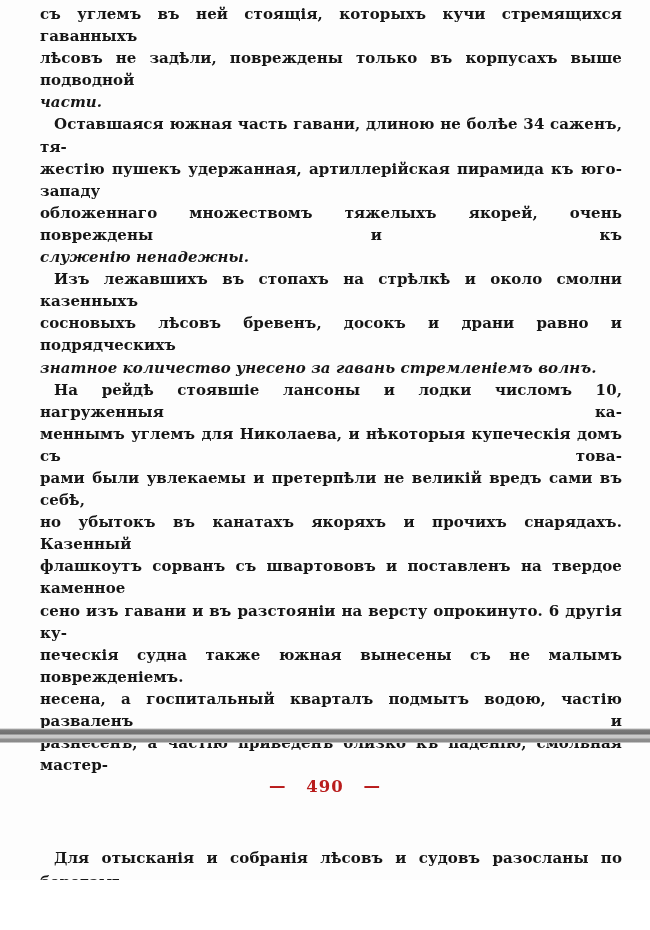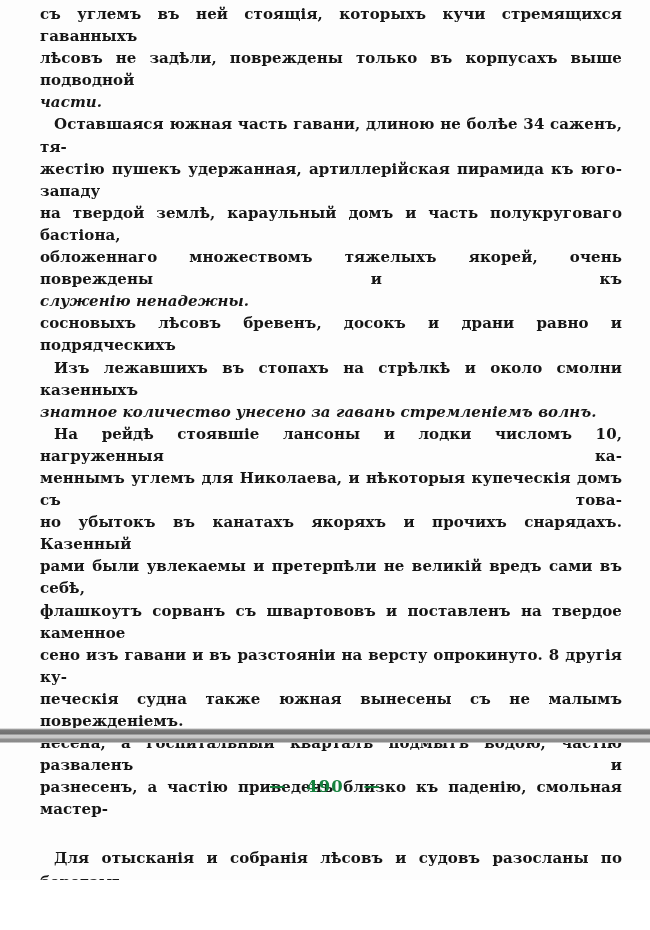--- a/index.html
+++ b/index.html
@@ -42,53 +42,52 @@
       #8a8a8a 14px,
       #fdfdfd 15px
     );
   }
   .page-number{
     position:absolute;left:0;top:777px;width:650px;
     text-align:center;
     font-size:16.5px;
     letter-spacing:1px;
     word-spacing:13px;
-    color:#15803d;
+    color:#b91c1c;
   }
 </style>
 </head>
 <body>
 
 <div class="scan">
 
   <div class="text-block" id="top-text">
       <div class="paragraph">
         <div class="line">съ углемъ въ ней стоящія, которыхъ кучи стремящихся гаванныхъ</div>
         <div class="line">лѣсовъ не задѣли, повреждены только въ корпусахъ выше подводной</div>
         <div class="line last">части.</div>
       </div>
       <div class="paragraph">
         <div class="line indent">Оставшаяся южная часть гавани, длиною не болѣе 34 саженъ, тя-</div>
         <div class="line">жестію пушекъ удержанная, артиллерійская пирамида къ юго-западу</div>
-        <div class="line">на твердой землѣ, караульный домъ и часть полукруговаго бастіона,</div>
         <div class="line">обложеннаго множествомъ тяжелыхъ якорей, очень повреждены и къ</div>
         <div class="line last">служенію ненадежны.</div>
       </div>
       <div class="paragraph">
+        <div class="line indent">Изъ лежавшихъ въ стопахъ на стрѣлкѣ и около смолни казенныхъ</div>
         <div class="line">сосновыхъ лѣсовъ бревенъ, досокъ и драни равно и подрядческихъ</div>
-        <div class="line indent">Изъ лежавшихъ въ стопахъ на стрѣлкѣ и около смолни казенныхъ</div>
         <div class="line last">знатное количество унесено за гавань стремленіемъ волнъ.</div>
       </div>
       <div class="paragraph">
         <div class="line indent">На рейдѣ стоявшіе лансоны и лодки числомъ 10, нагруженныя ка-</div>
         <div class="line">меннымъ углемъ для Николаева, и нѣкоторыя купеческія домъ съ това-</div>
+        <div class="line">рами были увлекаемы и претерпѣли не великій вредъ сами въ себѣ,</div>
         <div class="line">но убытокъ въ канатахъ якоряхъ и прочихъ снарядахъ. Казенный</div>
-        <div class="line">рами были увлекаемы и претерпѣли не великій вредъ сами въ себѣ,</div>
         <div class="line">флашкоутъ сорванъ съ швартововъ и поставленъ на твердое каменное</div>
-        <div class="line">сено изъ гавани и въ разстояніи на версту опрокинуто. 8 другія ку-</div>
+        <div class="line">сено изъ гавани и въ разстояніи на версту опрокинуто. 6 другія ку-</div>
         <div class="line">печескія судна также южная вынесены съ не малымъ поврежденіемъ.</div>
       </div>
       <div class="paragraph">
         <div class="line">несена, а госпитальный кварталъ подмытъ водою, частію разваленъ и</div>
         <div class="line">разнесенъ, а частію приведенъ близко къ паденію, смольная мастер-</div>
       </div>
     </div>
 
   <div class="page-divider"></div>
 

